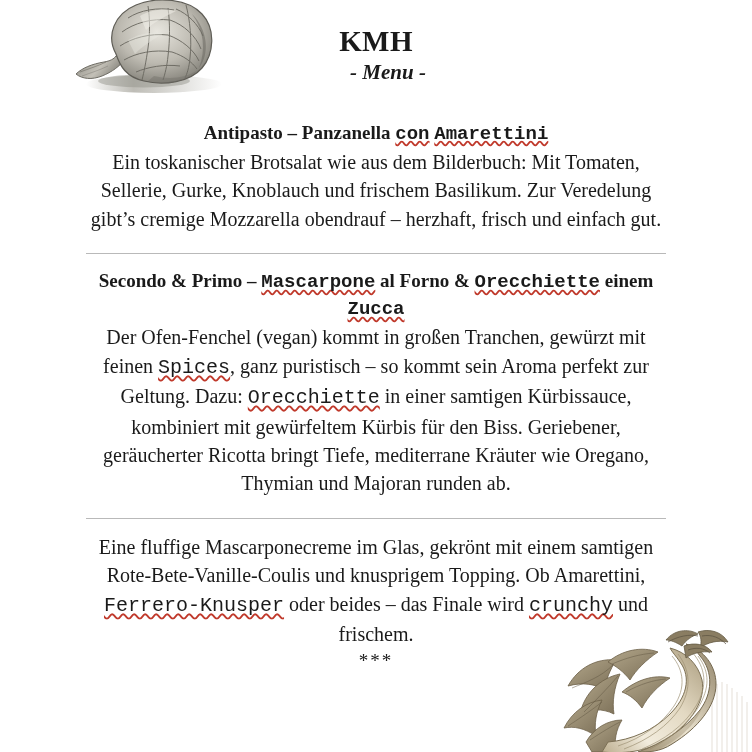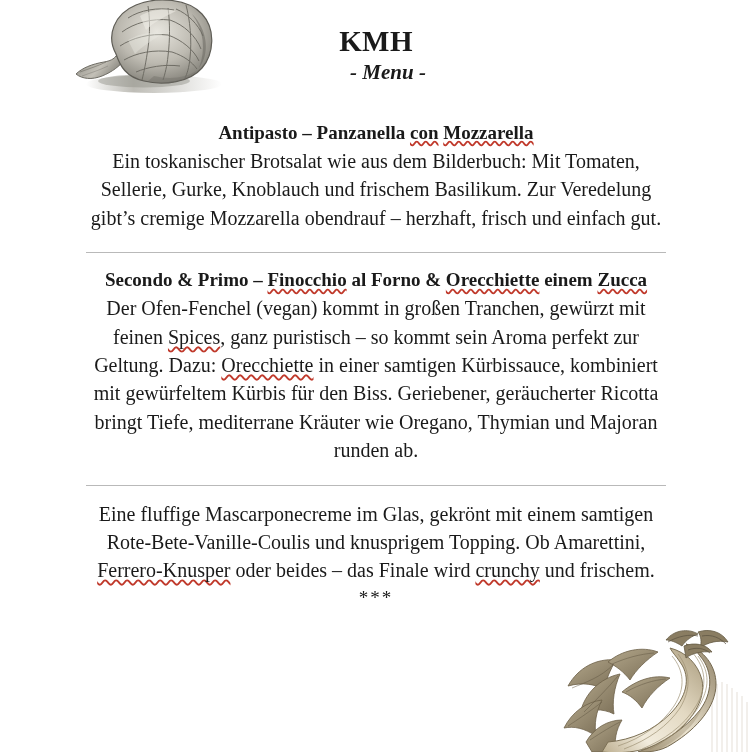--- a/index.html
+++ b/index.html
@@ -90,20 +90,21 @@
   }
 
   .spacer-before-divider { height: 20px; }
   .spacer-after-divider  { height: 14px; }
 
   
   .sp {
     text-decoration: underline wavy #c0392b;
     text-decoration-skip-ink: none;
     text-underline-offset: 2px;
+    font-family: Liberation Mono, monospace;
   }
 
   .finale {
     text-align: center;
     font-size: 19px;
     letter-spacing: 2px;
     line-height: 1.2;
     margin-top: 2px;
   }
 </style>
@@ -237,30 +238,30 @@
   </svg>
 
   <div class="masthead">
     <div class="masthead-title">KMH</div>
     <div class="masthead-subtitle">- Menu -</div>
   </div>
 
   <div class="courses">
 
     <div class="course">
-      <div class="course-heading"><span>Antipasto – Panzanella </span><span class="sp">con</span><span> </span><span class="sp">Mozzarella</span></div>
+      <div class="course-heading"><span>Antipasto – Panzanella </span><span class="sp">con</span><span> </span><span class="sp">Amarettini</span></div>
       <div class="course-body">Ein toskanischer Brotsalat wie aus dem Bilderbuch: Mit Tomaten, Sellerie, Gurke, Knoblauch und frischem Basilikum. Zur Veredelung gibt’s cremige Mozzarella obendrauf – herzhaft, frisch und einfach gut.</div>
     </div>
 
     <div class="spacer-before-divider"></div>
     <hr class="divider">
     <div class="spacer-after-divider"></div>
 
     <div class="course">
-      <div class="course-heading"><span>Secondo &amp; Primo – </span><span class="sp">Finocchio</span><span> al Forno &amp; </span><span class="sp">Orecchiette</span><span> einem </span><span class="sp">Zucca</span></div>
+      <div class="course-heading"><span>Secondo &amp; Primo – </span><span class="sp">Mascarpone</span><span> al Forno &amp; </span><span class="sp">Orecchiette</span><span> einem </span><span class="sp">Zucca</span></div>
       <div class="course-body"><span>Der Ofen-Fenchel (vegan) kommt in großen Tranchen, gewürzt mit feinen </span><span class="sp">Spices</span><span>, ganz puristisch – so kommt sein Aroma perfekt zur Geltung. Dazu: </span><span class="sp">Orecchiette</span><span> in einer samtigen Kürbissauce, kombiniert mit gewürfeltem Kürbis für den Biss. Geriebener, geräucherter Ricotta bringt Tiefe, mediterrane Kräuter wie Oregano, Thymian und Majoran runden ab.</span></div>
     </div>
 
     <div class="spacer-before-divider"></div>
     <hr class="divider">
     <div class="spacer-after-divider"></div>
 
     <div class="course">
       <div class="course-body"><span>Eine fluffige Mascarponecreme im Glas, gekrönt mit einem samtigen Rote-Bete-Vanille-Coulis und knusprigem Topping. Ob Amarettini, </span><span class="sp">Ferrero-Knusper</span><span> oder beides – das Finale wird </span><span class="sp">crunchy</span><span> und frischem.</span></div>
     </div>

